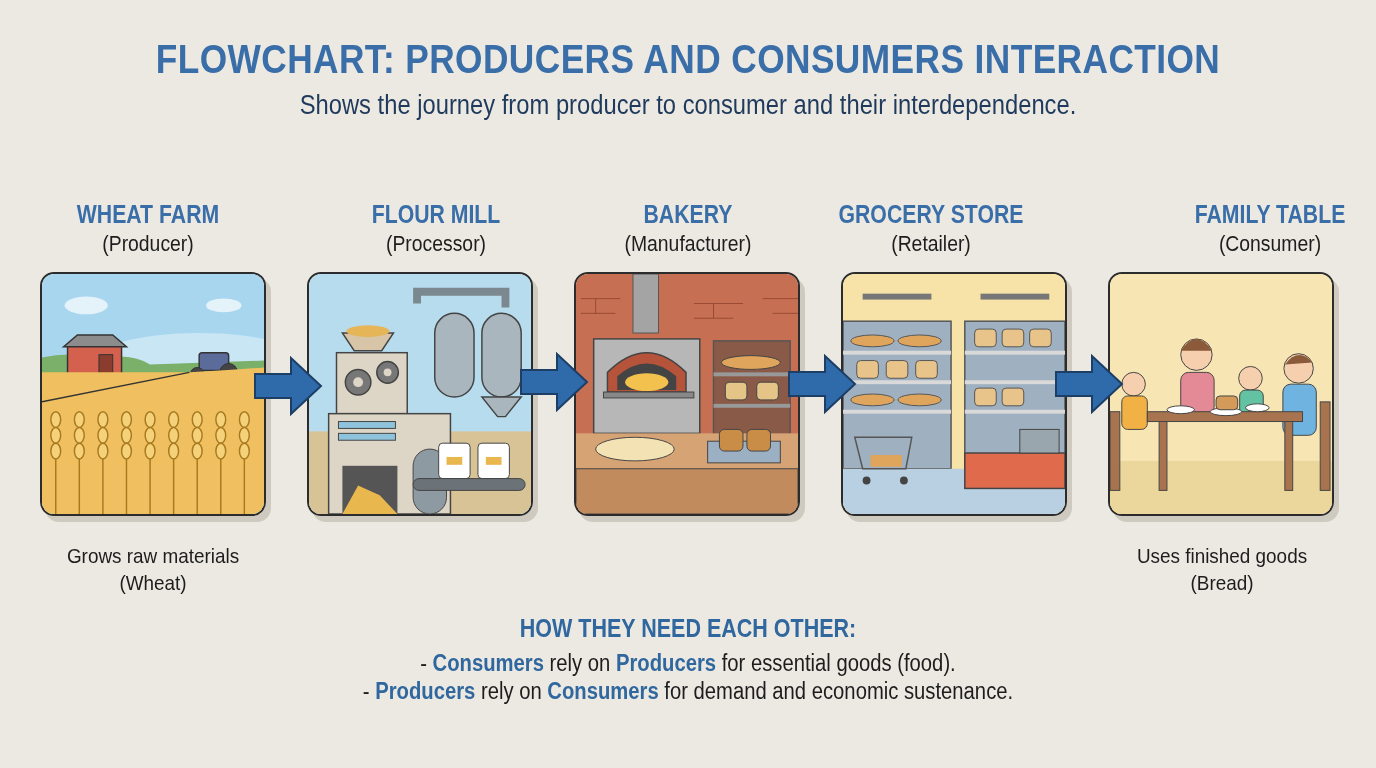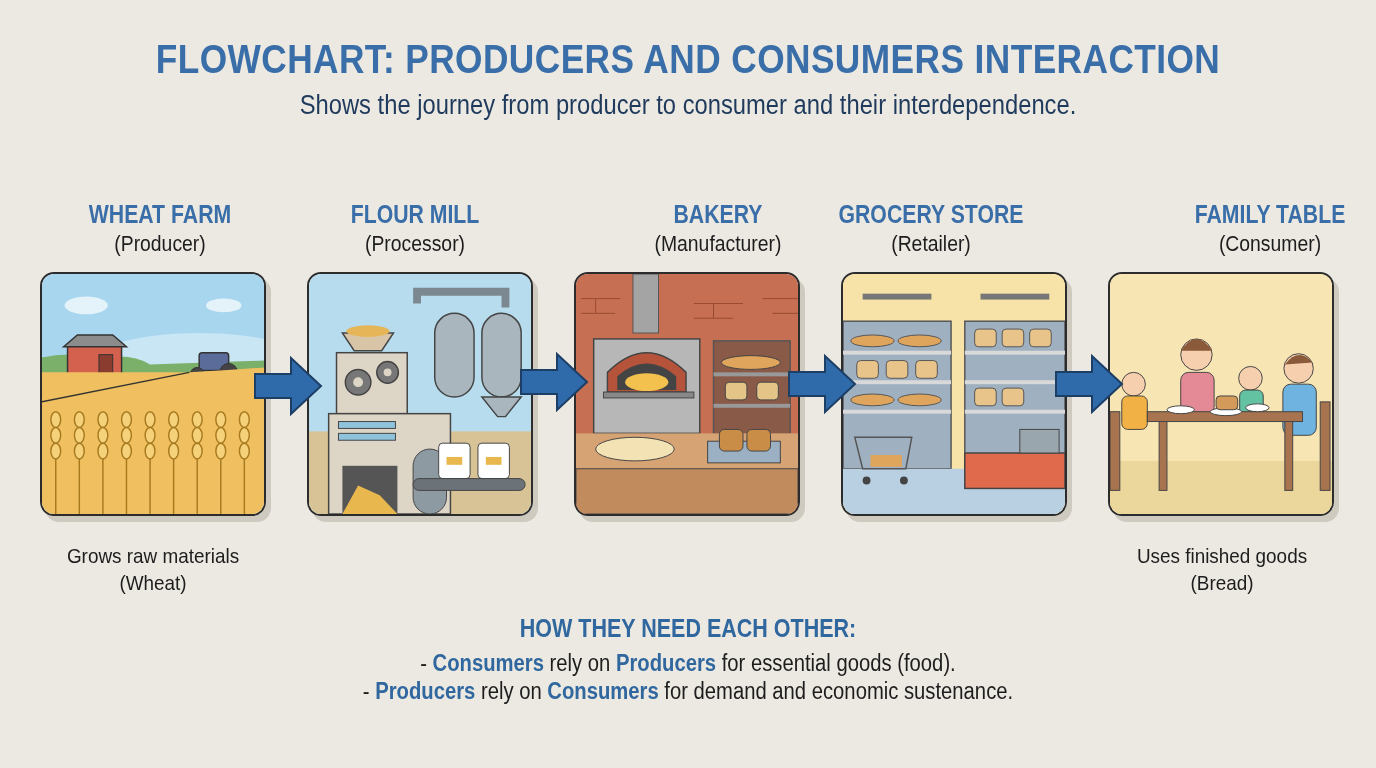--- a/index.html
+++ b/index.html
@@ -57,29 +57,29 @@
     font-size: 23px; color: #1d1d1d; transform: scaleX(0.88);
   }
   .need-line b { color: #2f679e; }
 </style>
 </head>
 <body>
 
 <div class="title">FLOWCHART: PRODUCERS AND CONSUMERS INTERACTION</div>
 <div class="subtitle">Shows the journey from producer to consumer and their interdependence.</div>
 
-<div class="stage-head" style="left:45px">
+<div class="stage-head" style="left:33px">
   <div class="stage-name">WHEAT FARM</div>
   <div class="stage-role">(Producer)</div>
 </div>
-<div class="stage-head" style="left:300px">
+<div class="stage-head" style="left:321px">
   <div class="stage-name">FLOUR MILL</div>
   <div class="stage-role">(Processor)</div>
 </div>
-<div class="stage-head" style="left:603px">
+<div class="stage-head" style="left:573px">
   <div class="stage-name">BAKERY</div>
   <div class="stage-role">(Manufacturer)</div>
 </div>
 <div class="stage-head" style="left:816px">
   <div class="stage-name">GROCERY STORE</div>
   <div class="stage-role">(Retailer)</div>
 </div>
 <div class="stage-head" style="left:1155px">
   <div class="stage-name">FAMILY TABLE</div>
   <div class="stage-role">(Consumer)</div>

